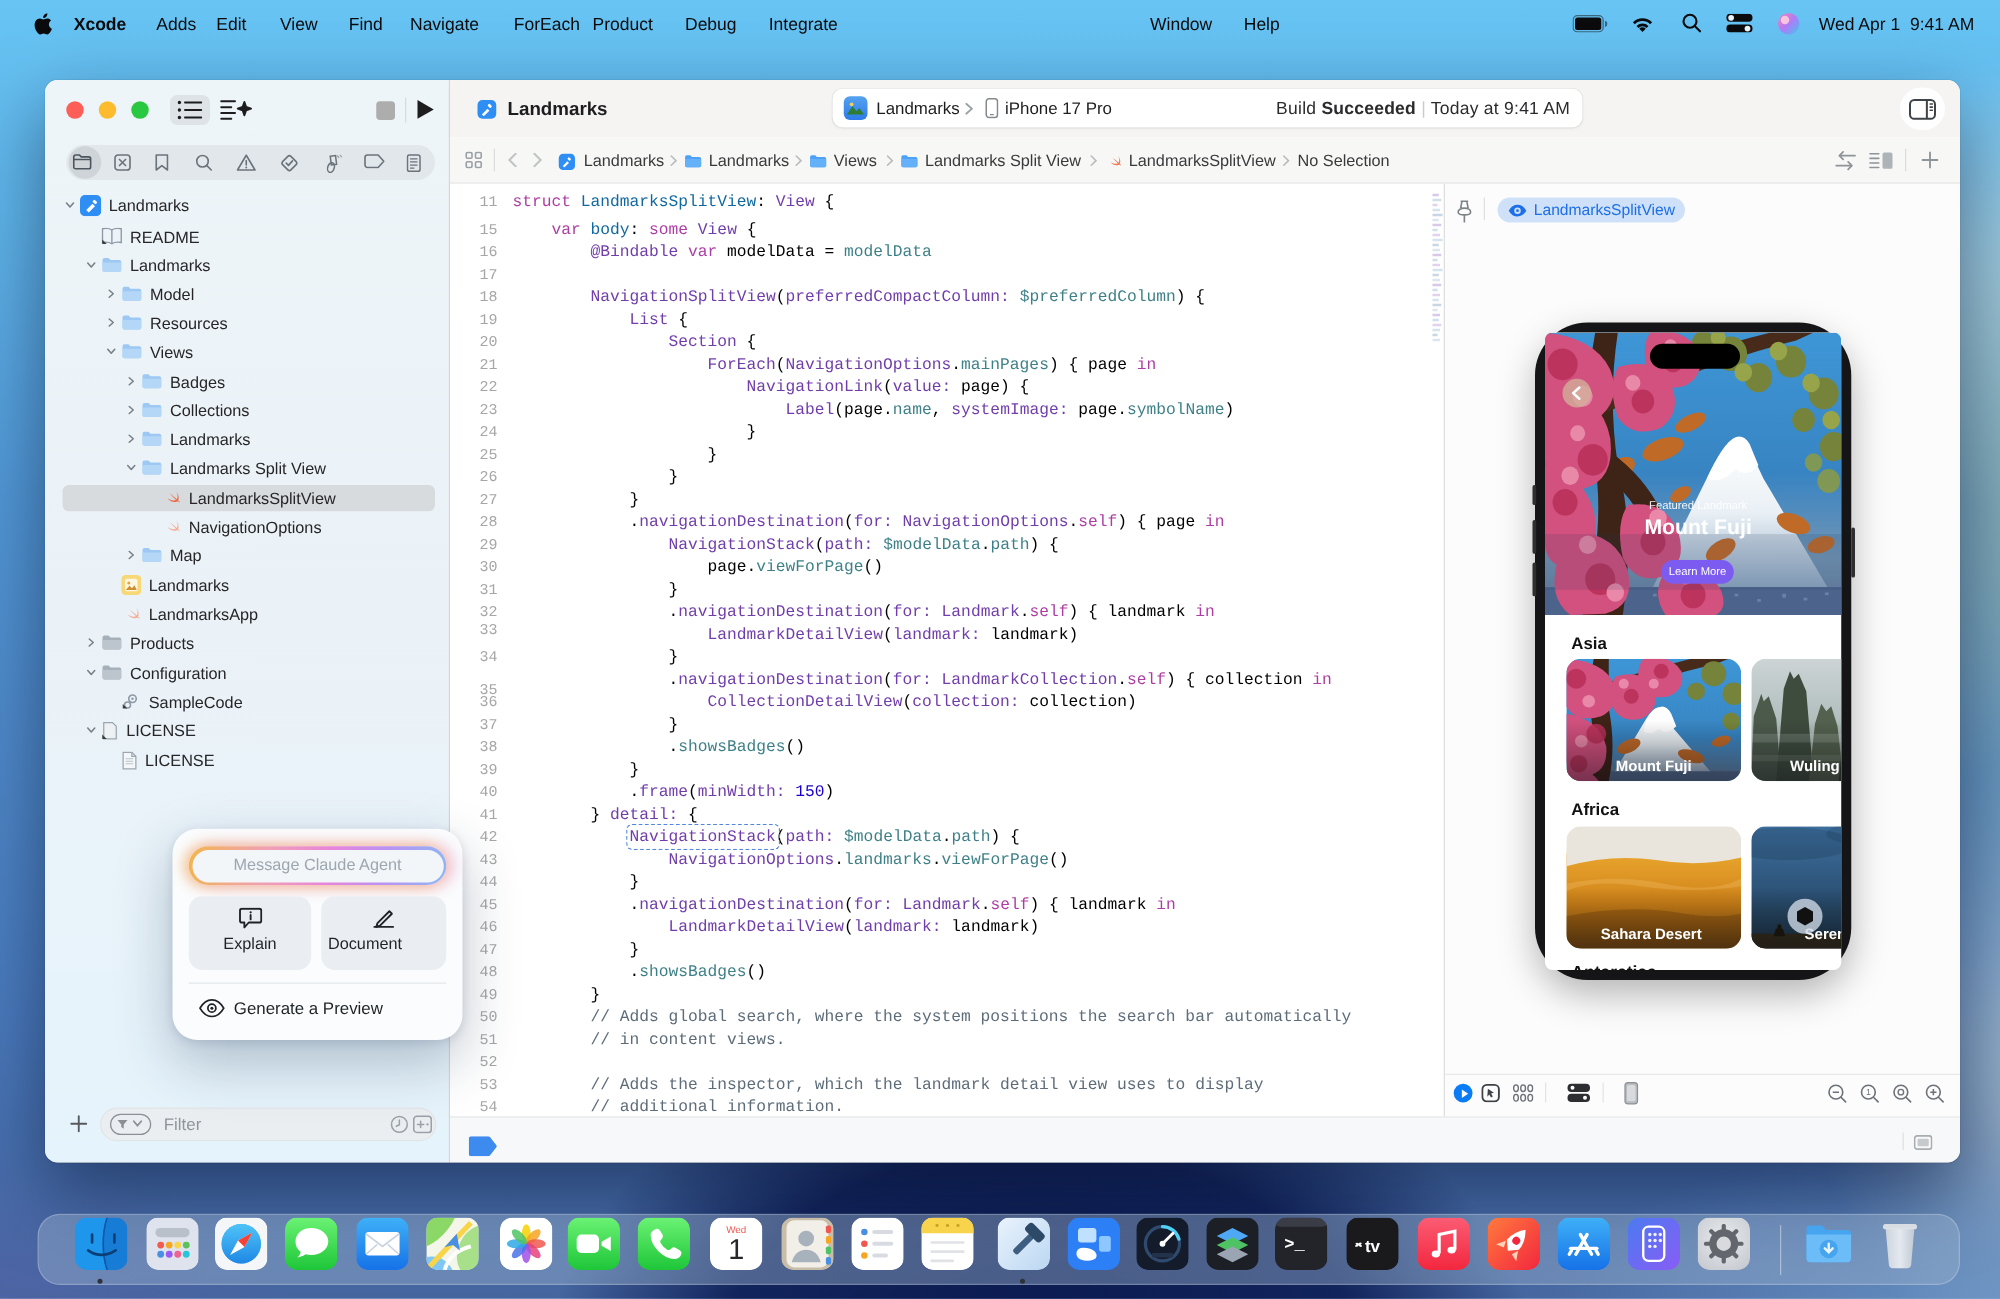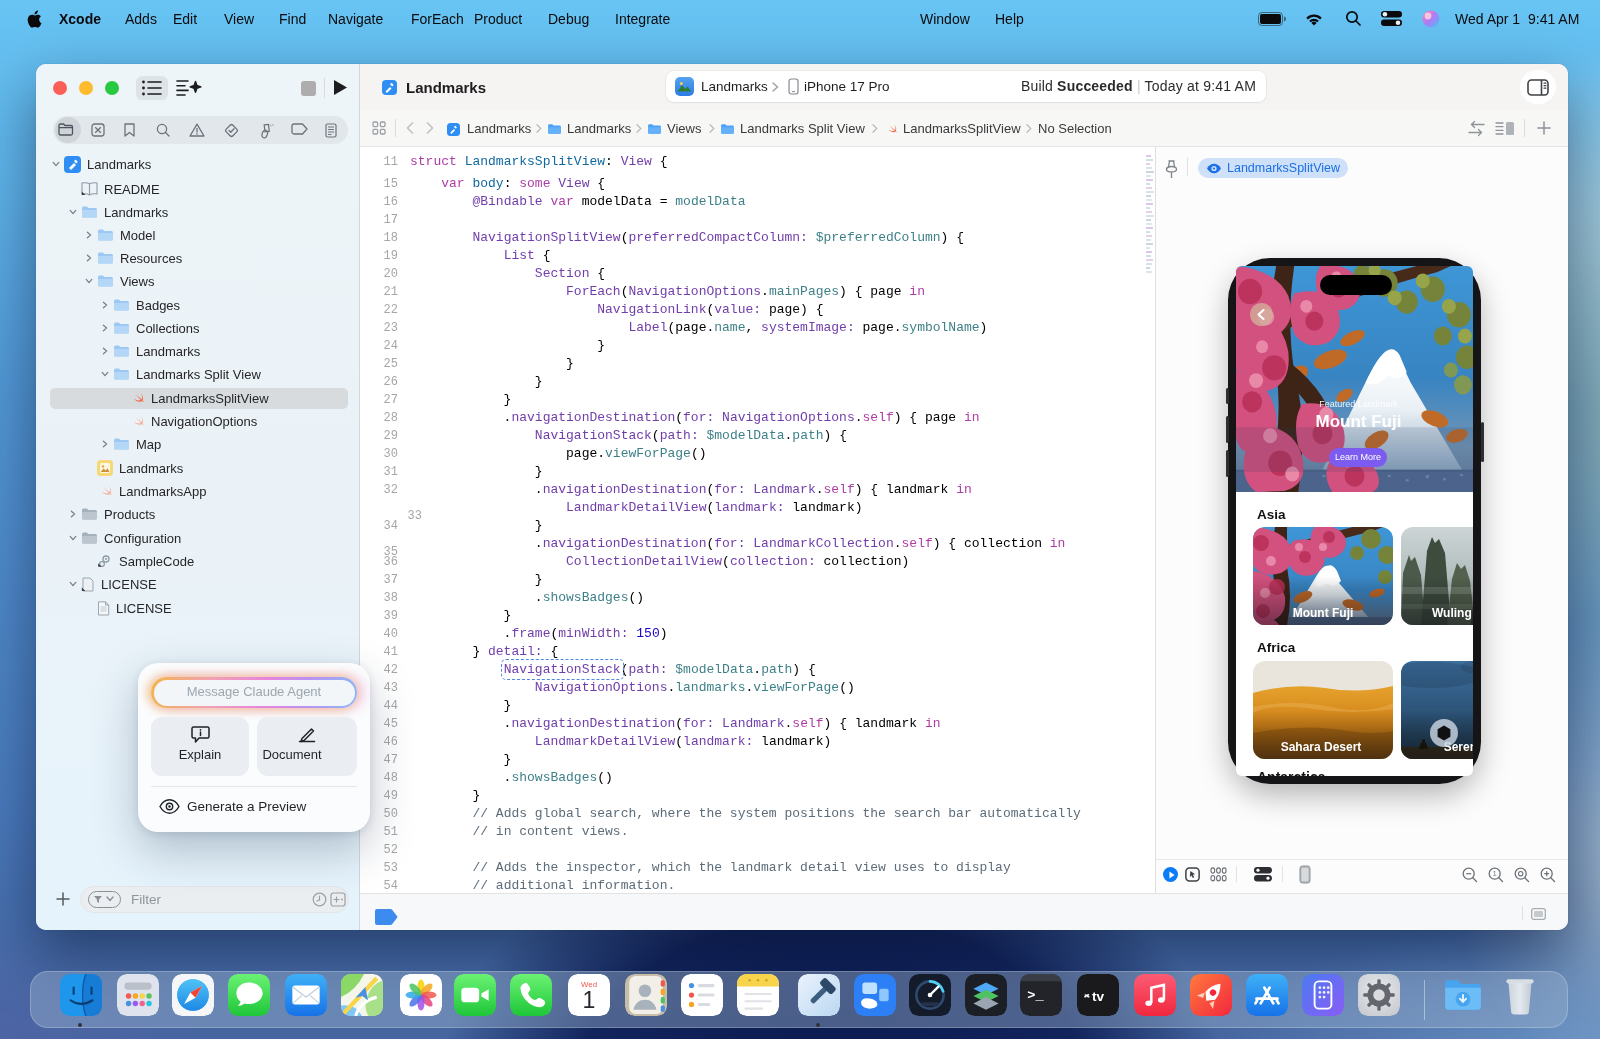--- a/index.html
+++ b/index.html
@@ -570,21 +570,21 @@
 <div class="gut abs" style="left:0;top:172px;width:38px;">23</div>
 <div class="gut abs" style="left:0;top:190px;width:38px;">24</div>
 <div class="gut abs" style="left:0;top:208px;width:38px;">25</div>
 <div class="gut abs" style="left:0;top:226px;width:38px;">26</div>
 <div class="gut abs" style="left:0;top:244px;width:38px;">27</div>
 <div class="gut abs" style="left:0;top:262px;width:38px;">28</div>
 <div class="gut abs" style="left:0;top:280px;width:38px;">29</div>
 <div class="gut abs" style="left:0;top:298px;width:38px;">30</div>
 <div class="gut abs" style="left:0;top:316px;width:38px;">31</div>
 <div class="gut abs" style="left:0;top:334px;width:38px;">32</div>
-<div class="gut abs" style="left:0;top:360px;width:38px;margin-left:24px;">33</div>
+<div class="gut abs" style="left:0;top:348px;width:38px;">33</div>
 <div class="gut abs" style="left:0;top:370px;width:38px;">34</div>
 <div class="gut abs" style="left:0;top:396px;width:38px;">35</div>
 <div class="gut abs" style="left:0;top:406px;width:38px;">36</div>
 <div class="gut abs" style="left:0;top:424px;width:38px;">37</div>
 <div class="gut abs" style="left:0;top:442px;width:38px;">38</div>
 <div class="gut abs" style="left:0;top:460px;width:38px;">39</div>
 <div class="gut abs" style="left:0;top:478px;width:38px;">40</div>
 <div class="gut abs" style="left:0;top:496px;width:38px;">41</div>
 <div class="gut abs" style="left:0;top:514px;width:38px;">42</div>
 <div class="gut abs" style="left:0;top:532px;width:38px;">43</div>

